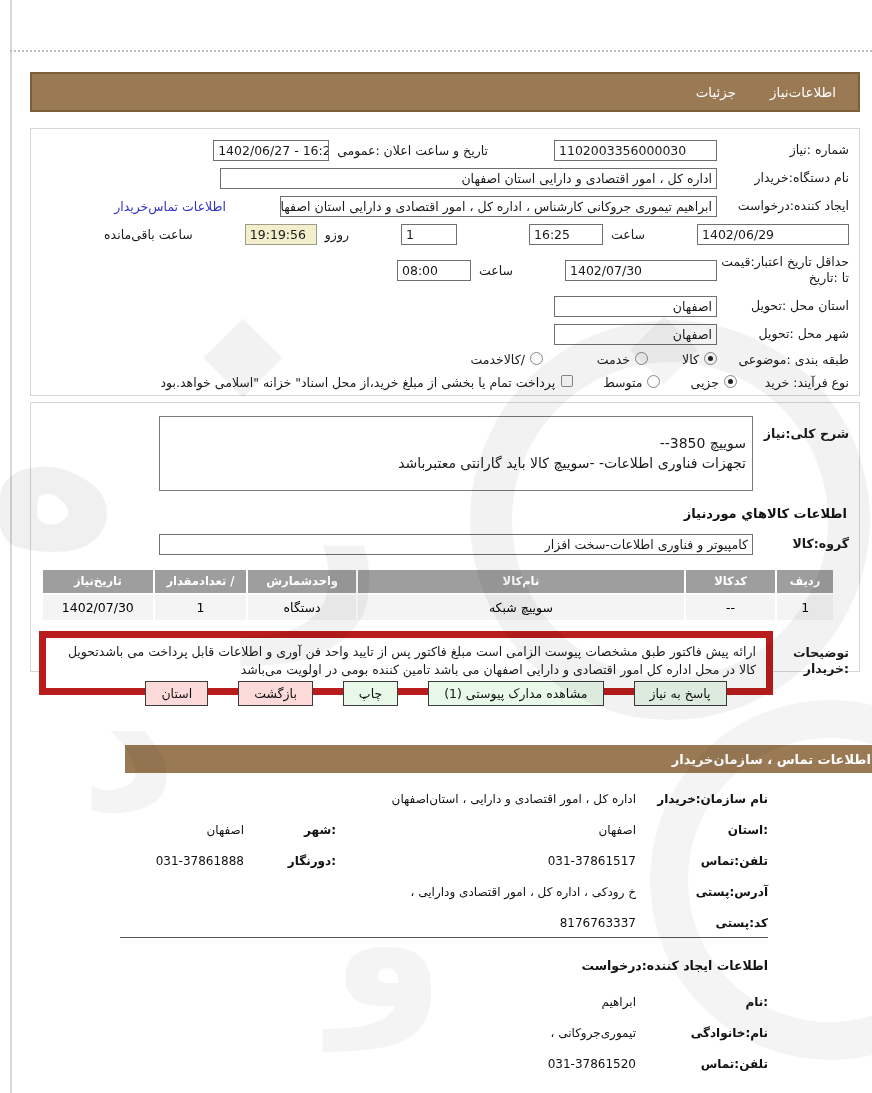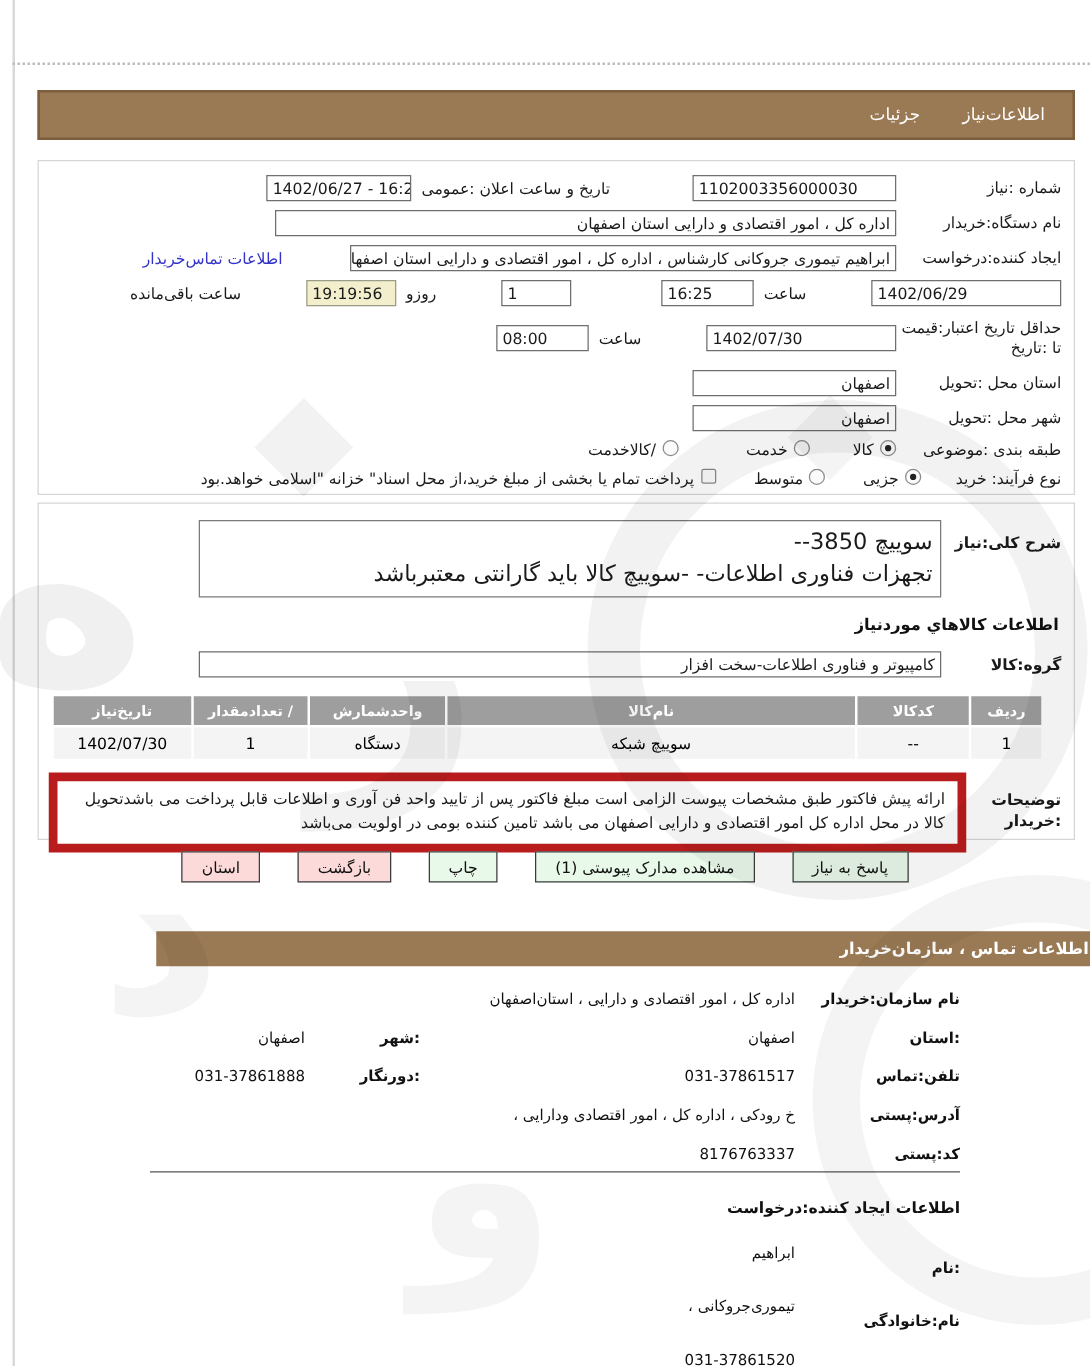--- a/index.html
+++ b/index.html
@@ -36,22 +36,22 @@
   .radio { width:13px; height:13px; border:1px solid #8a8a8a; border-radius:50%; background:#fbfbfb;
            display:inline-block; margin-left:5px; position:relative; flex-shrink:0; }
   .radio.sel::after { content:""; position:absolute; left:3px; top:3px; width:5px; height:5px;
            border-radius:50%; background:#222; }
   .checkbox { width:12px; height:12px; border:1px solid #8a8a8a; border-radius:2px; background:#fbfbfb;
            display:inline-block; margin-left:6px; flex-shrink:0; }
   .opt { margin-left:26px; display:flex; align-items:flex-start; }
 
   
   .bold { font-weight:bold; }
-  .descbox { border:1px solid #7a7a7a; width:594px; min-height:48px; padding:4px 6px;
-             font-size:18px; line-height:1.45; background:#fff; }
+  .descbox { border:1px solid #7a7a7a; width:594px; min-height:48px; padding:16px 6px;
+             font-size:14px; line-height:1.45; background:#fff; }
   .sec-head { font-weight:bold; font-size:13px; margin:15px 2px 13px; color:#111; }
   .grp-in { width:594px; }
 
   table.items { border-collapse:separate; border-spacing:2px; width:794px; margin:13px 14px 0 0; }
   table.items th { background:#9e9e9e; color:#fff; font-size:11.5px; font-weight:bold; height:23px; padding:0 4px; }
   table.items td { background:#f4f4f4; font-size:12.5px; text-align:center; height:25px; padding:0 4px; }
   .c0{width:56px}.c1{width:90px}.c2{width:330px}.c3{width:108px}.c4{width:92px}.c5{width:110px}
 
   .notesrow { margin-top:9px; align-items:flex-start; }
   .noteslabel { width:76px; flex-shrink:0; font-weight:bold; font-size:12.5px; line-height:1.35; padding-top:14px; }
@@ -72,21 +72,21 @@
   .contact { position:absolute; left:120px; top:792px; width:648px; display:grid;
              grid-template-columns:132px 300px 92px 124px; row-gap:17px; font-size:12px; color:#111;
              align-items:start; }
   .contact .lab { font-weight:bold; }
   .span3 { grid-column: span 3; }
   .sep { position:absolute; left:120px; top:937px; width:648px; border-top:1px solid #555; }
 
   .creator { position:absolute; left:120px; top:958px; width:648px; font-size:12px; color:#111; }
   .creator .head { font-weight:bold; font-size:12.5px; margin-bottom:22px; }
   .cgrid2 { display:grid; grid-template-columns:132px 240px; row-gap:17px; }
-  .cgrid2 .lab { font-weight:bold;margin-top:12px; }
+  .cgrid2 .lab { font-weight:bold; }
 
   
   .wm { position:absolute; inset:0; pointer-events:none; z-index:6; }
   .wm div { position:absolute; }
   .wm-ring1 { left:470px; top:320px; width:400px; height:400px; border:42px solid rgba(0,0,0,.05); border-radius:50%; }
   .wm-ring2 { left:650px; top:700px; width:360px; height:360px; border:38px solid rgba(0,0,0,.045); border-radius:50%; }
   .wm-g { color:rgba(0,0,0,.06); font-weight:bold; line-height:1; }
   .wm-g1 { left:-12px; top:360px; font-size:220px; }
   .wm-g2 { left:250px; top:410px; font-size:235px; color:rgba(0,0,0,.05); }
   .wm-g3 { left:80px; top:650px; font-size:190px; color:rgba(0,0,0,.045); }

